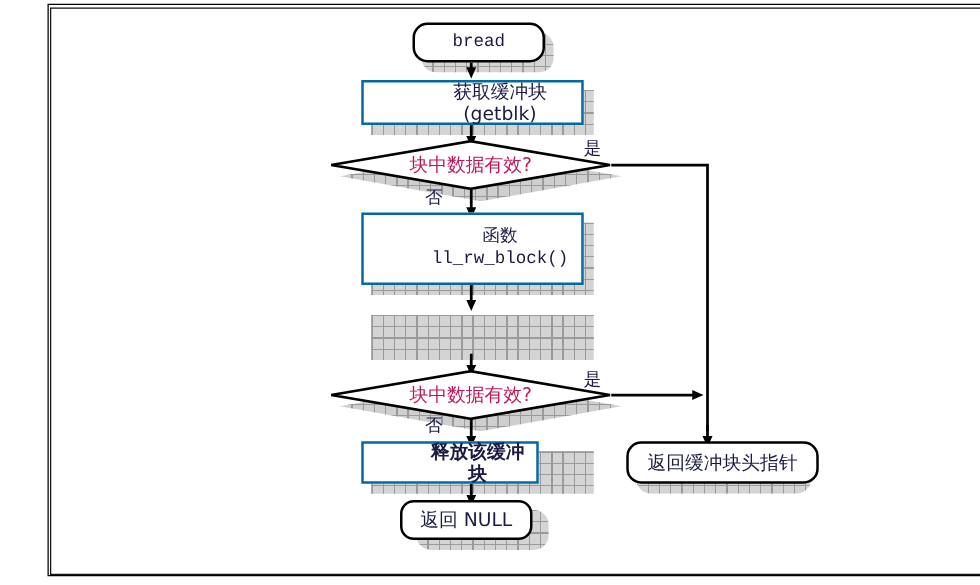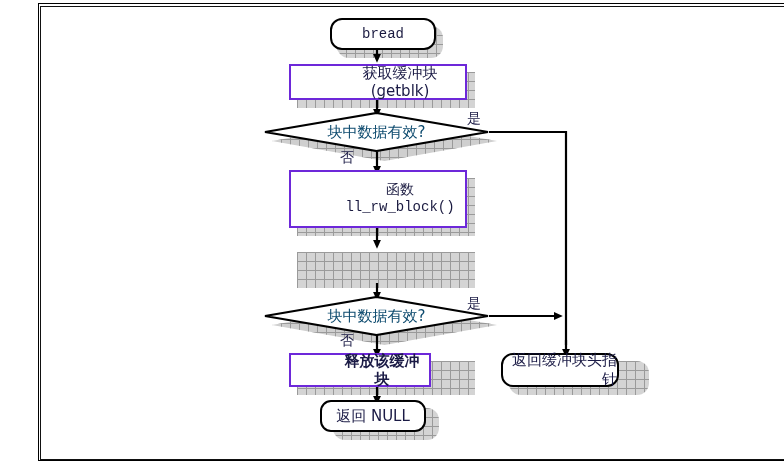--- a/index.html
+++ b/index.html
@@ -62,21 +62,21 @@
       repeating-linear-gradient(to bottom, #9a9a9a 0px, #9a9a9a 1px, transparent 1px, transparent 9px);
     z-index: 1;
   }
   .shadow.rounded { border-radius: 12px; }
   .shadow.diamond-shadow {
     background-color: #cfcfcf;
     clip-path: polygon(50% 0%, 100% 50%, 50% 100%, 0% 50%);
   }
 
   .box {
-    border: 2px solid #6d28d9;
+    border: 2px solid #0369a1;
     background: #ffffff;
     display: flex;
     align-items: center;
     justify-content: center;
     text-align: center;
     color: #1a1a40;
     font-size: 15px;
     line-height: 1.22;
     z-index: 3;
     padding-left: 44px;
@@ -112,21 +112,21 @@
   .diamond-svg { position: absolute; left: 0; top: 0; z-index: 3; }
   .diamond-label {
     position: absolute;
     left: 0;
     top: 0;
     width: 100%;
     height: 100%;
     display: flex;
     align-items: center;
     justify-content: center;
-    color: #0c4a6e;
+    color: #be185d;
     font-family: "DejaVu Sans", "Liberation Sans", sans-serif;
     font-size: 15px;
     z-index: 4;
     pointer-events: none;
   }
 
   
   .edge-label {
     position: absolute;
     color: #1a1a45;
@@ -216,21 +216,21 @@
     </div>
     <div class="edge-label" style="left:433px; top:295px;">是</div>
     <div class="edge-label" style="left:306px; top:332px;">否</div>
 
     <div class="shadow" style="left:263px; top:361px; width:178px; height:34px;"></div>
     <div class="node box" style="left:255px; top:353px; width:142px; height:34px;font-weight:bold;">
       <span class="inner cn">释放该缓冲块</span>
     </div>
 
     <div class="shadow rounded" style="left:475px; top:361px; width:140px; height:34px;"></div>
-    <div class="node terminal" style="left:467px; top:353px; width:118px; height:34px;text-align:right;">
+    <div class="node terminal" style="left:467px; top:353px; width:154px; height:34px;">
       <span class="cn">返回缓冲块头指针</span>
     </div>
 
     <div class="shadow rounded" style="left:299px; top:408px; width:106px; height:32px;"></div>
     <div class="node terminal" style="left:286px; top:400px; width:106px; height:32px;border-radius:11px;">
       <span class="cn">返回 NULL</span>
     </div>
 
   </div>
 </div>

